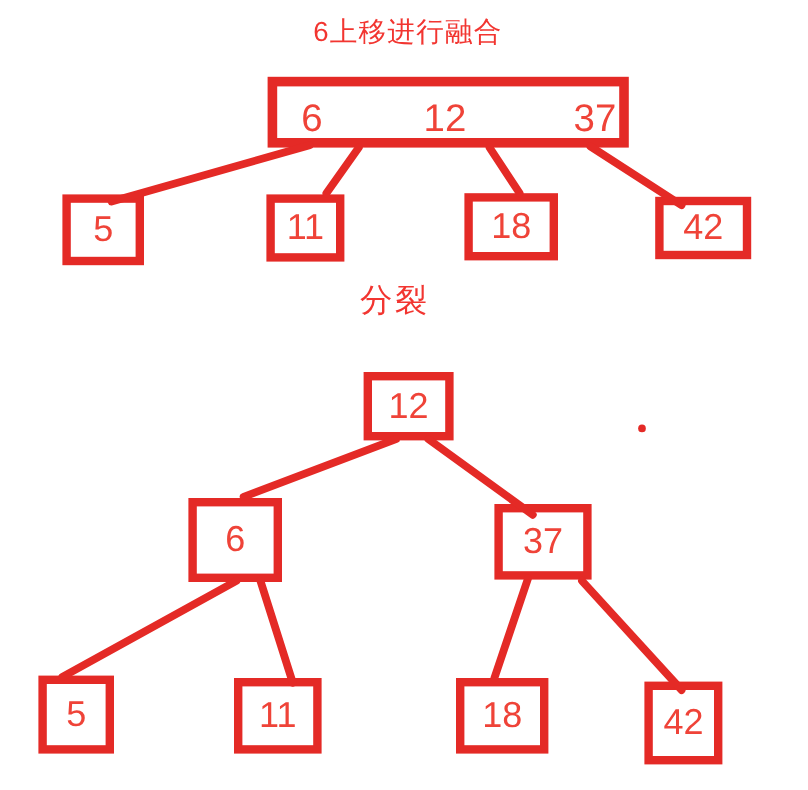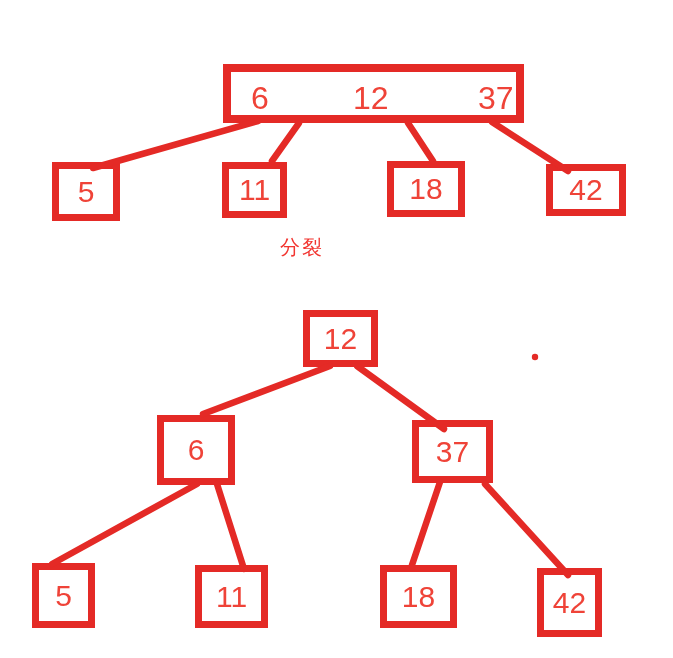--- a/index.html
+++ b/index.html
@@ -16,21 +16,21 @@
     font-family:"Liberation Sans","DejaVu Sans",sans-serif;
     overflow:hidden;
   }
   .label{
     position:absolute;
     color:var(--label);
     white-space:nowrap;
     line-height:1.1;
   }
   .title{left:261px;top:14px;font-size:23px;letter-spacing:1px;}
-  .split{left:280px;top:236px;font-size:20px;letter-spacing:2px;}
+  .split{left:300px;top:236px;font-size:27px;letter-spacing:2px;}
   .node{
     position:absolute;
     box-sizing:border-box;
     border:7px solid var(--stroke);
     background:var(--bg);
     display:flex;align-items:center;justify-content:center;
     color:var(--digit);
     font-size:30px;
     z-index:1;
   }
@@ -49,20 +49,21 @@
     position:absolute;left:0;top:0;width:673px;height:658px;
     z-index:2;pointer-events:none;
   }
   .edges line{stroke:var(--stroke);stroke-width:6.5;stroke-linecap:round;}
 </style>
 </head>
 <body>
 
 <div class="canvas">
 
+  <div class="label title">6上移进行融合</div>
   <div class="label split">分裂</div>
 
   <div class="node wide" style="left:223px;top:64px;width:301px;height:59px;">
     <span class="k k0">6</span>
     <span class="k k1">12</span>
     <span class="k k2">37</span>
   </div>
 
   <div class="node" style="left:52px;top:162px;width:68px;height:59px;">
     <span>5</span>

